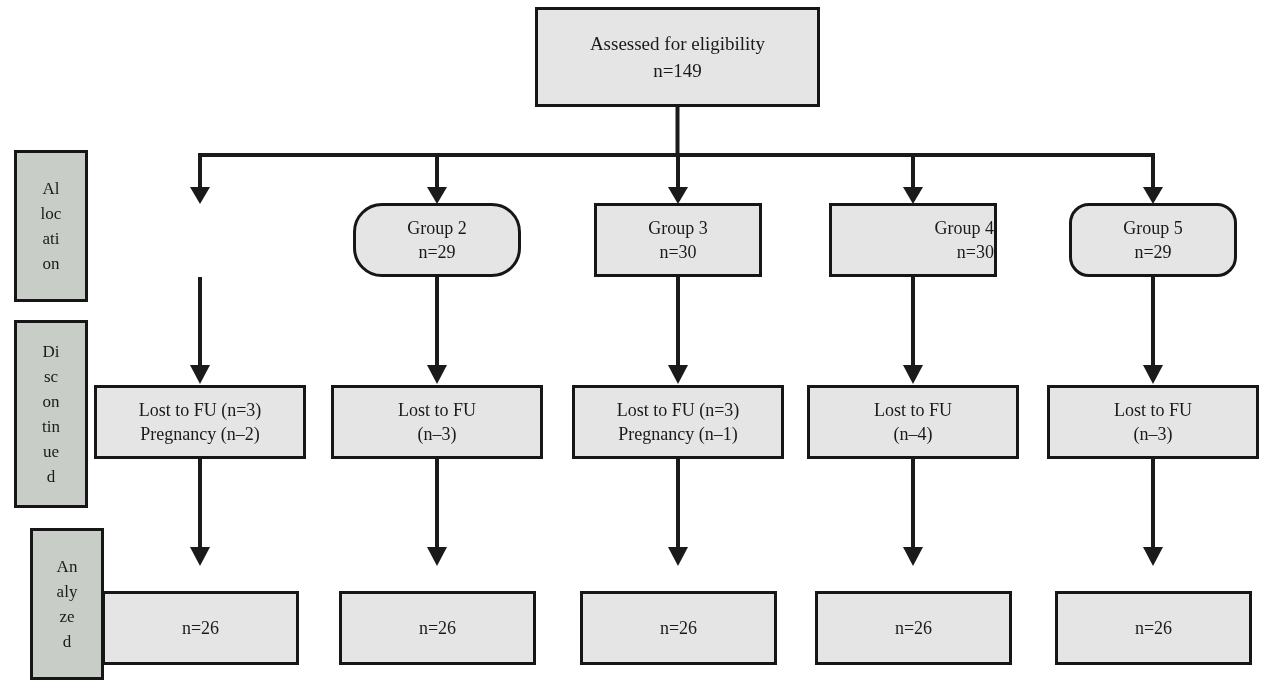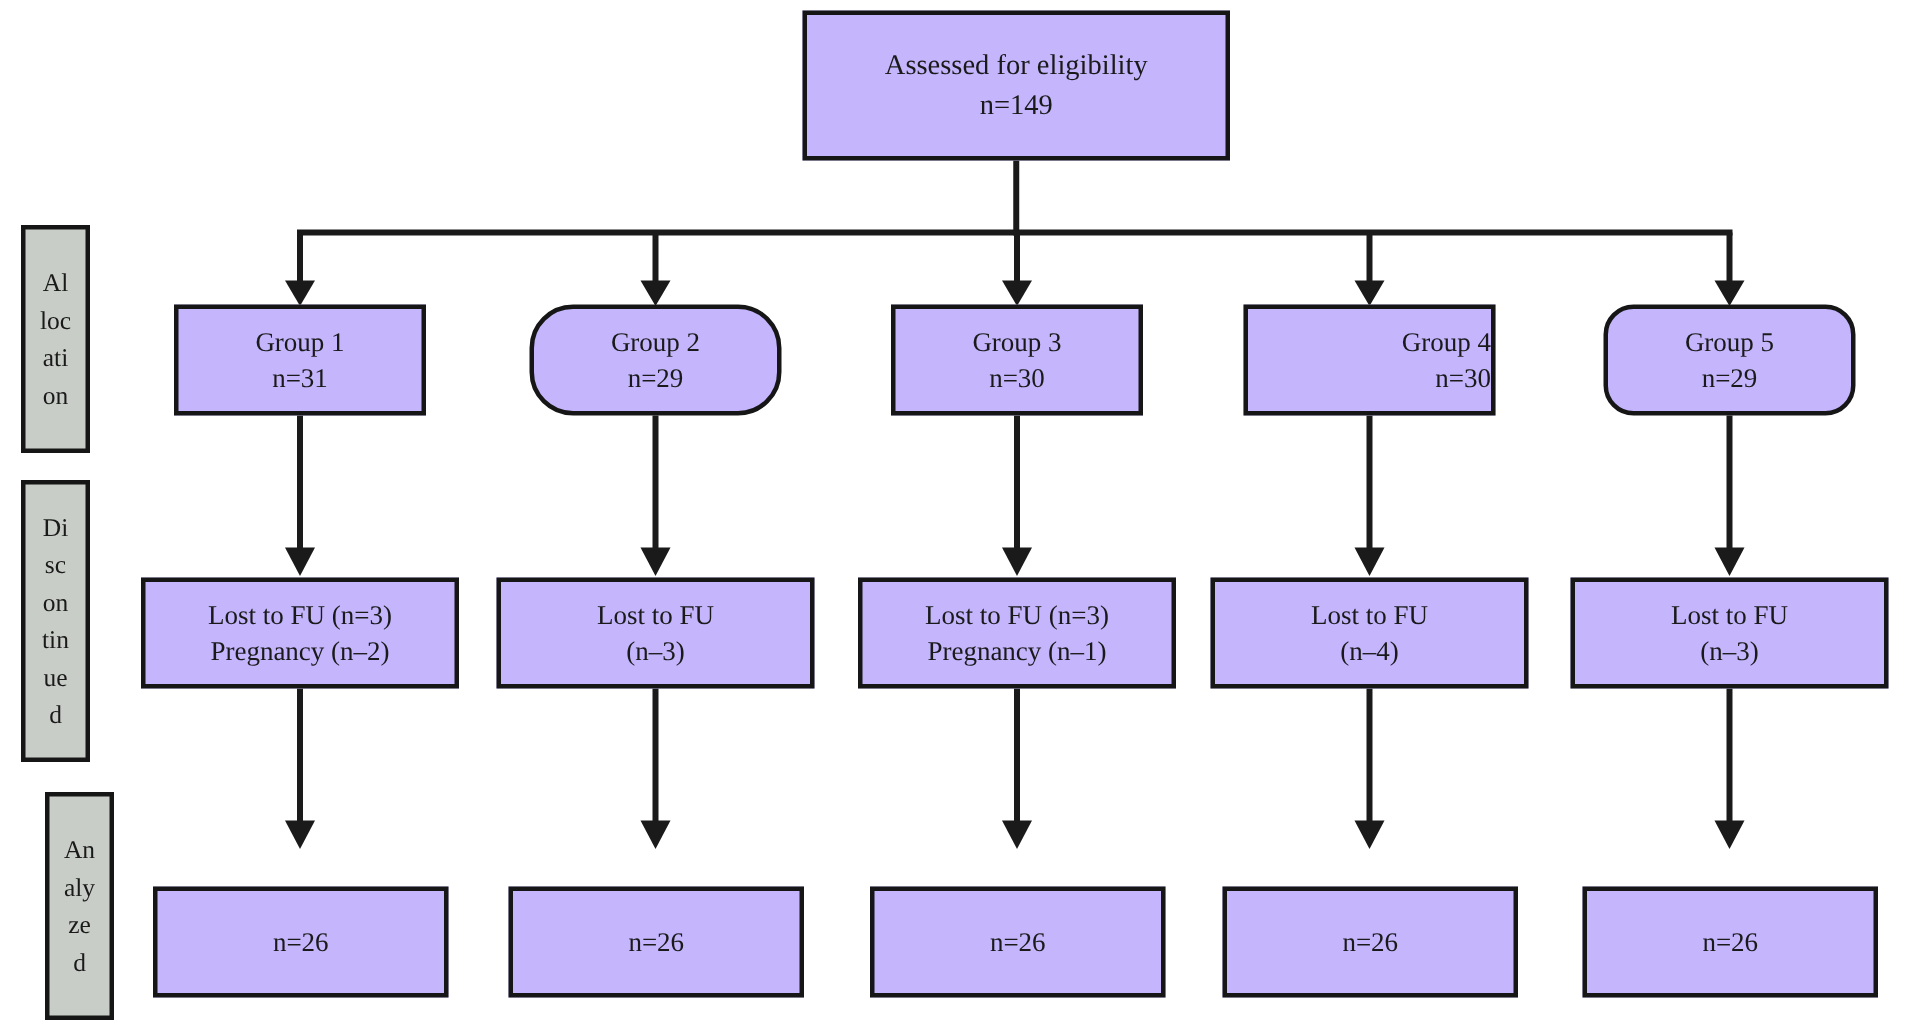--- a/index.html
+++ b/index.html
@@ -20,39 +20,39 @@
     position: absolute;
     left: 0;
     top: 0;
     width: 1274px;
     height: 688px;
   }
   .box {
     position: absolute;
     box-sizing: border-box;
     border: 3px solid #161616;
-    background: #c4b5fd;
+    background: #e5e5e5;
     display: flex;
     flex-direction: column;
     align-items: center;
     justify-content: center;
     text-align: center;
     font-size: 18px;
     line-height: 24px;
   }
   .box span { display: block; }
   .top-box {
     left: 535px; top: 7px; width: 285px; height: 100px;
     font-size: 19px; line-height: 27px;
   }
   .stage-box {
     position: absolute;
     box-sizing: border-box;
     left: 14px;
-    width: 46px;
+    width: 74px;
     border: 3px solid #161616;
     background: #c9cdc8;
     display: flex;
     flex-direction: column;
     align-items: center;
     justify-content: center;
     text-align: center;
     font-size: 17px;
     line-height: 25px;
   }
@@ -146,24 +146,20 @@
     <span>ue</span>
     <span>d</span>
   </div>
   <div class="stage-box stage-analyzed">
     <span>An</span>
     <span>aly</span>
     <span>ze</span>
     <span>d</span>
   </div>
 
-  <div class="box row1 r1c1">
-    <span>Group 1</span>
-    <span>n=31</span>
-  </div>
   <div class="box row1 r1c2">
     <span>Group 2</span>
     <span>n=29</span>
   </div>
   <div class="box row1 r1c3">
     <span>Group 3</span>
     <span>n=30</span>
   </div>
   <div class="box row1 r1c4">
     <span>Group 4</span>

